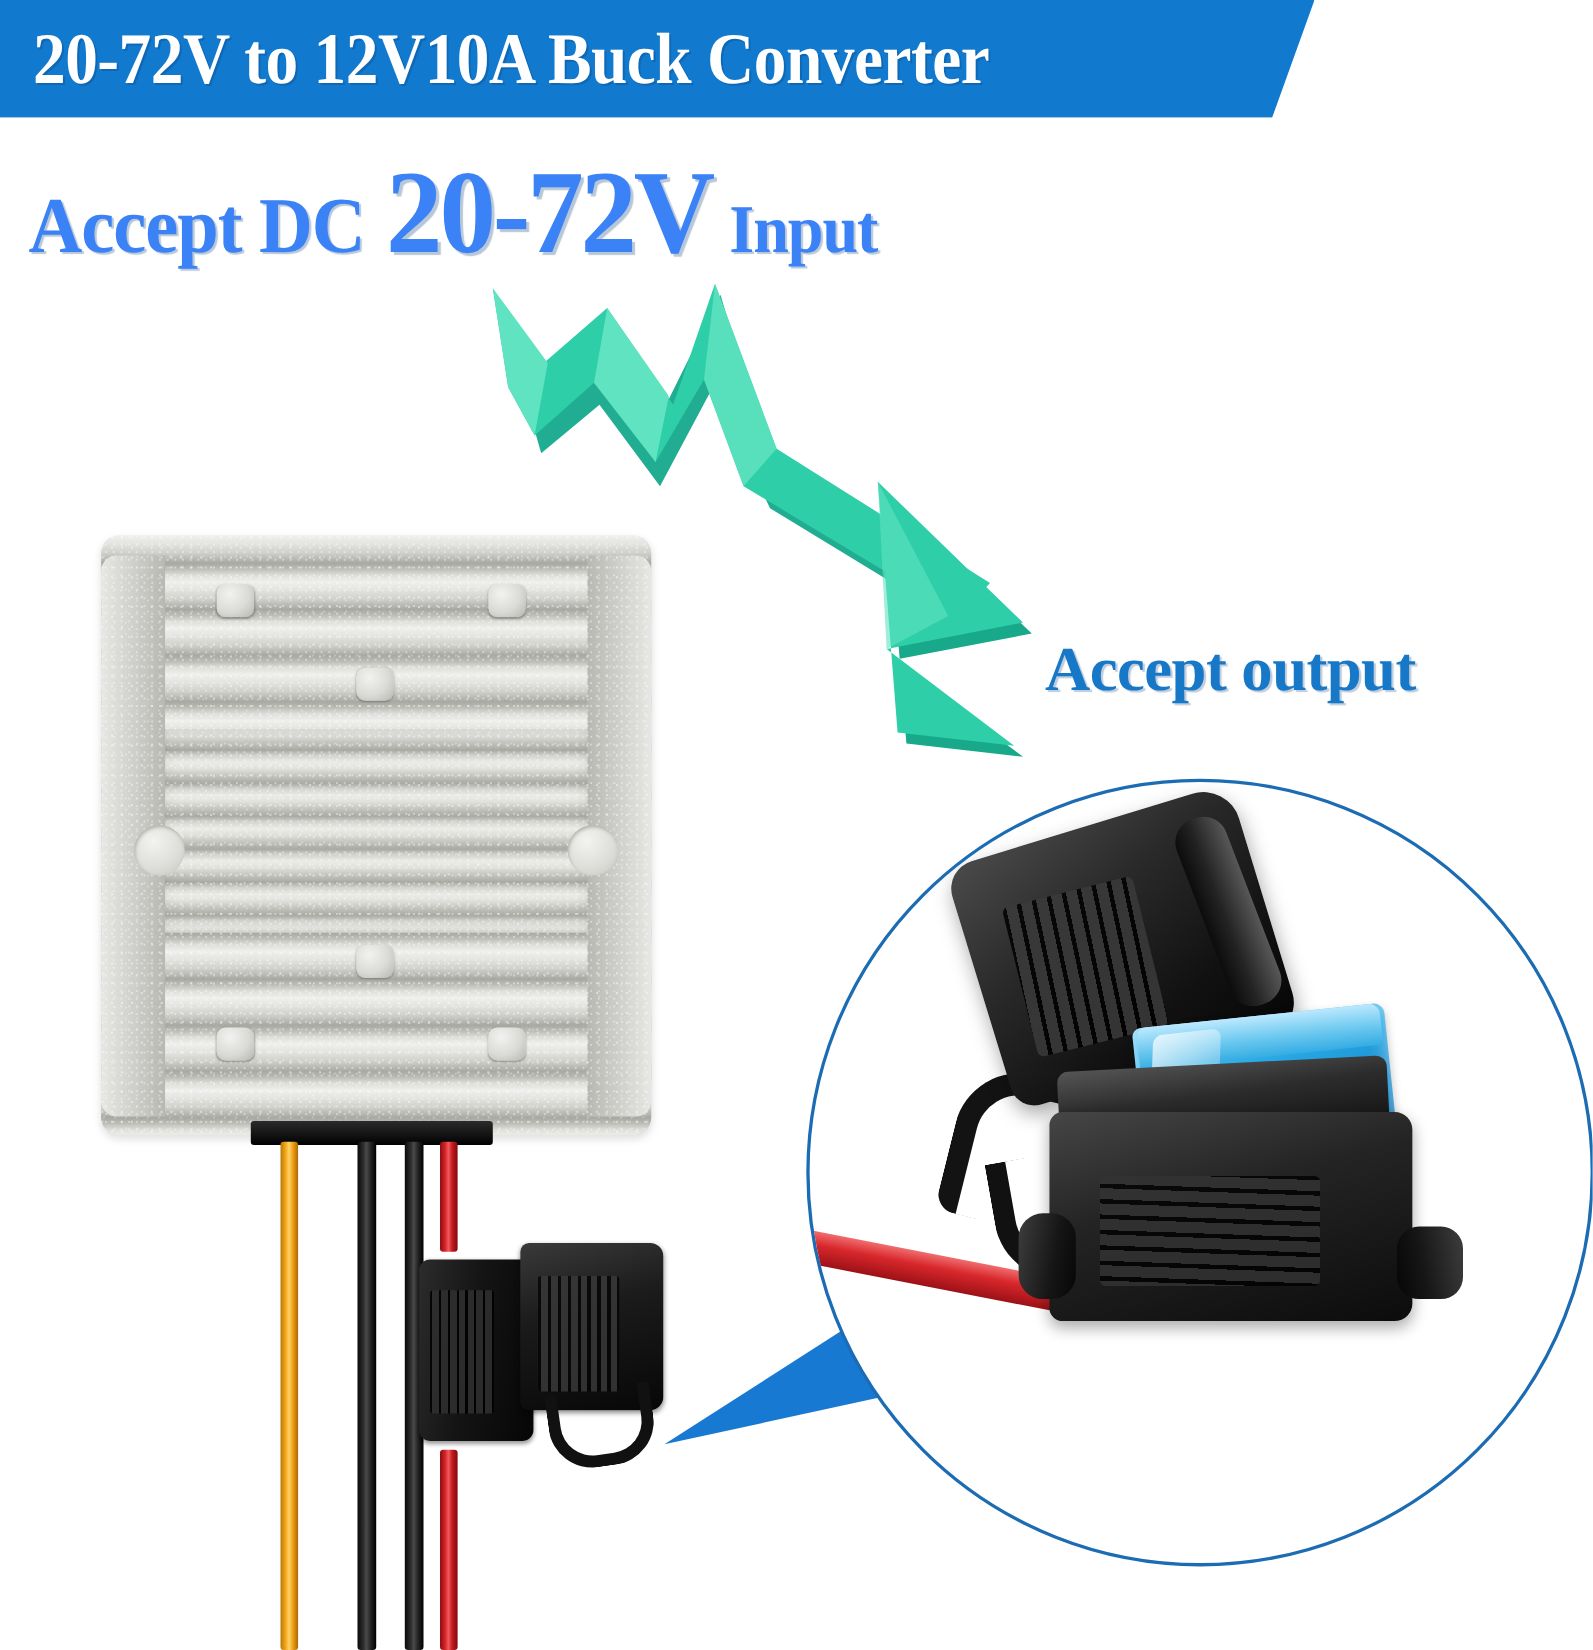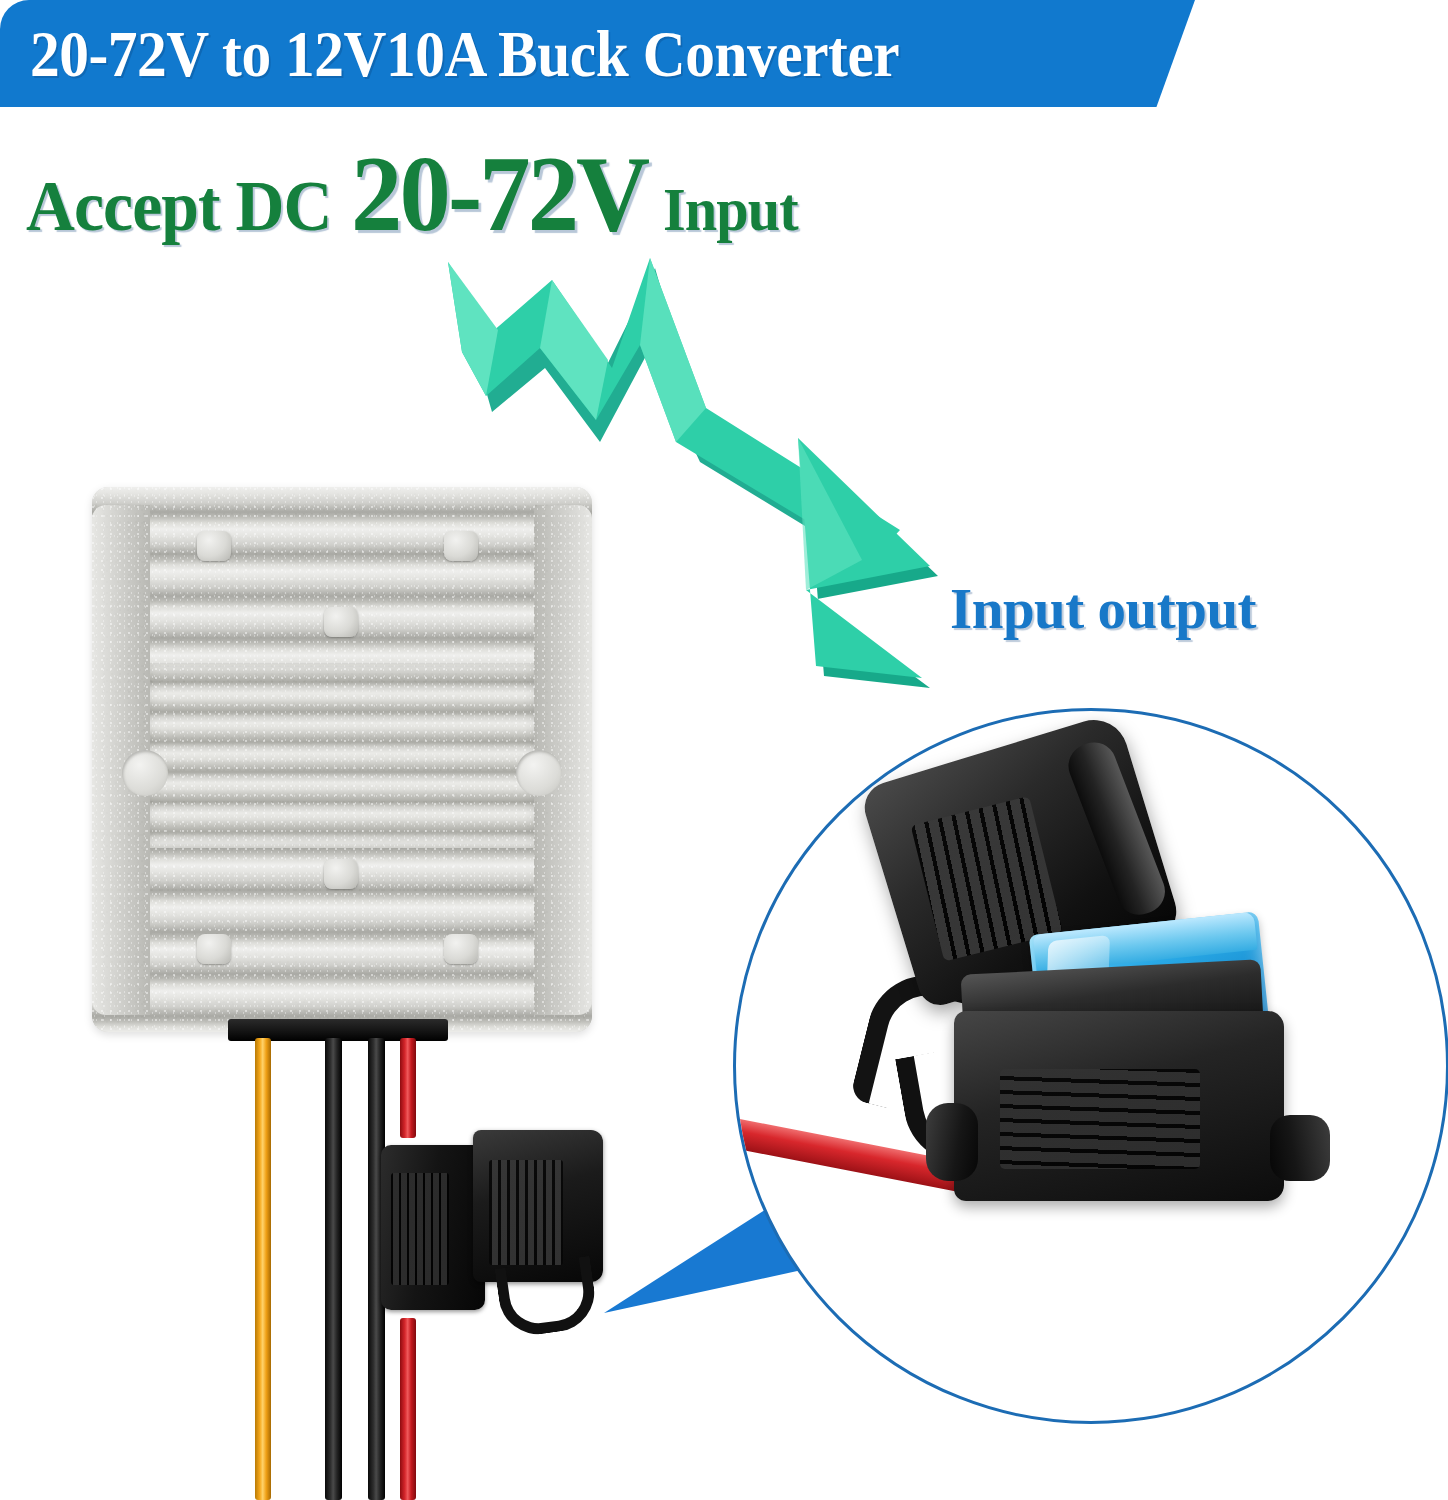--- a/index.html
+++ b/index.html
@@ -1,17 +1,17 @@
 <!DOCTYPE html>
 <html><head>
 <meta charset="utf-8">
 <style>
   html,body{margin:0;padding:0;background:#fff;}
   body{width:1448px;height:1500px;overflow:hidden;font-family:"Liberation Serif",serif;}
-  .stage{position:relative;width:1448px;height:1500px;background:#ffffff;overflow:hidden;border-radius:29px;}
+  .stage{position:relative;width:1448px;height:1500px;background:#ffffff;overflow:hidden;}
 
   
   .banner{
     position:absolute;left:-10px;top:0;width:1205px;height:107px;
     background:#1179CE;
     clip-path:polygon(0 0, 100% 0, 96.8% 100%, 0 100%);
   }
   .banner-text{
     position:absolute;left:30px;top:16px;
     font-family:"Liberation Serif",serif;
@@ -22,21 +22,21 @@
     white-space:nowrap;
     transform:scaleX(0.90);
     transform-origin:left top;
     text-shadow:2px 2px 0 rgba(12,85,150,.45);
   }
 
   
   .headline{
     position:absolute;left:26px;top:140px;
     white-space:nowrap;
-    color:#15803d;
+    color:#3b82f6;
     line-height:1;
   }
   .hl-small{
     font-family:"Liberation Serif",serif;
     font-weight:700;font-size:72px;
     letter-spacing:-1px;
     display:inline-block;
     transform:scaleX(0.94);transform-origin:left bottom;
     text-shadow:2px 2px 1px rgba(20,70,125,.30);
   }
@@ -327,21 +327,21 @@
 
 <div class="stage">
 
   <div class="banner"></div>
   <div class="banner-text">20-72V to 12V10A Buck Converter</div>
 
   <div class="headline">
     <span class="hl-small">Accept DC</span><span class="hl-big">20-72V</span><span class="hl-in">Input</span>
   </div>
 
-  <div class="out-label">Input output</div>
+  <div class="out-label">Accept output</div>
 
   <svg class="arrow-svg" viewBox="0 0 1448 1500">
 
     <polygon points="452,272 497,350 553,300 602,375 655,268 700,424 845,516 828,540 700,462 648,352 600,442 545,368 492,412" fill="#15A98C" opacity="0.95"></polygon>
 
     <polygon points="448,262 492,332 552,280 612,368 650,258 706,408 900,530 872,560 676,442 640,345 596,420 540,348 486,396 462,352" fill="#2ECFA8"></polygon>
 
     <polygon points="448,262 462,352 486,396 498,330" fill="#5FE3C0"></polygon>
     <polygon points="552,280 540,348 596,420 608,360" fill="#5FE3C0"></polygon>
     <polygon points="650,258 640,345 676,442 706,408" fill="#5FE3C0" opacity="0.85"></polygon>

